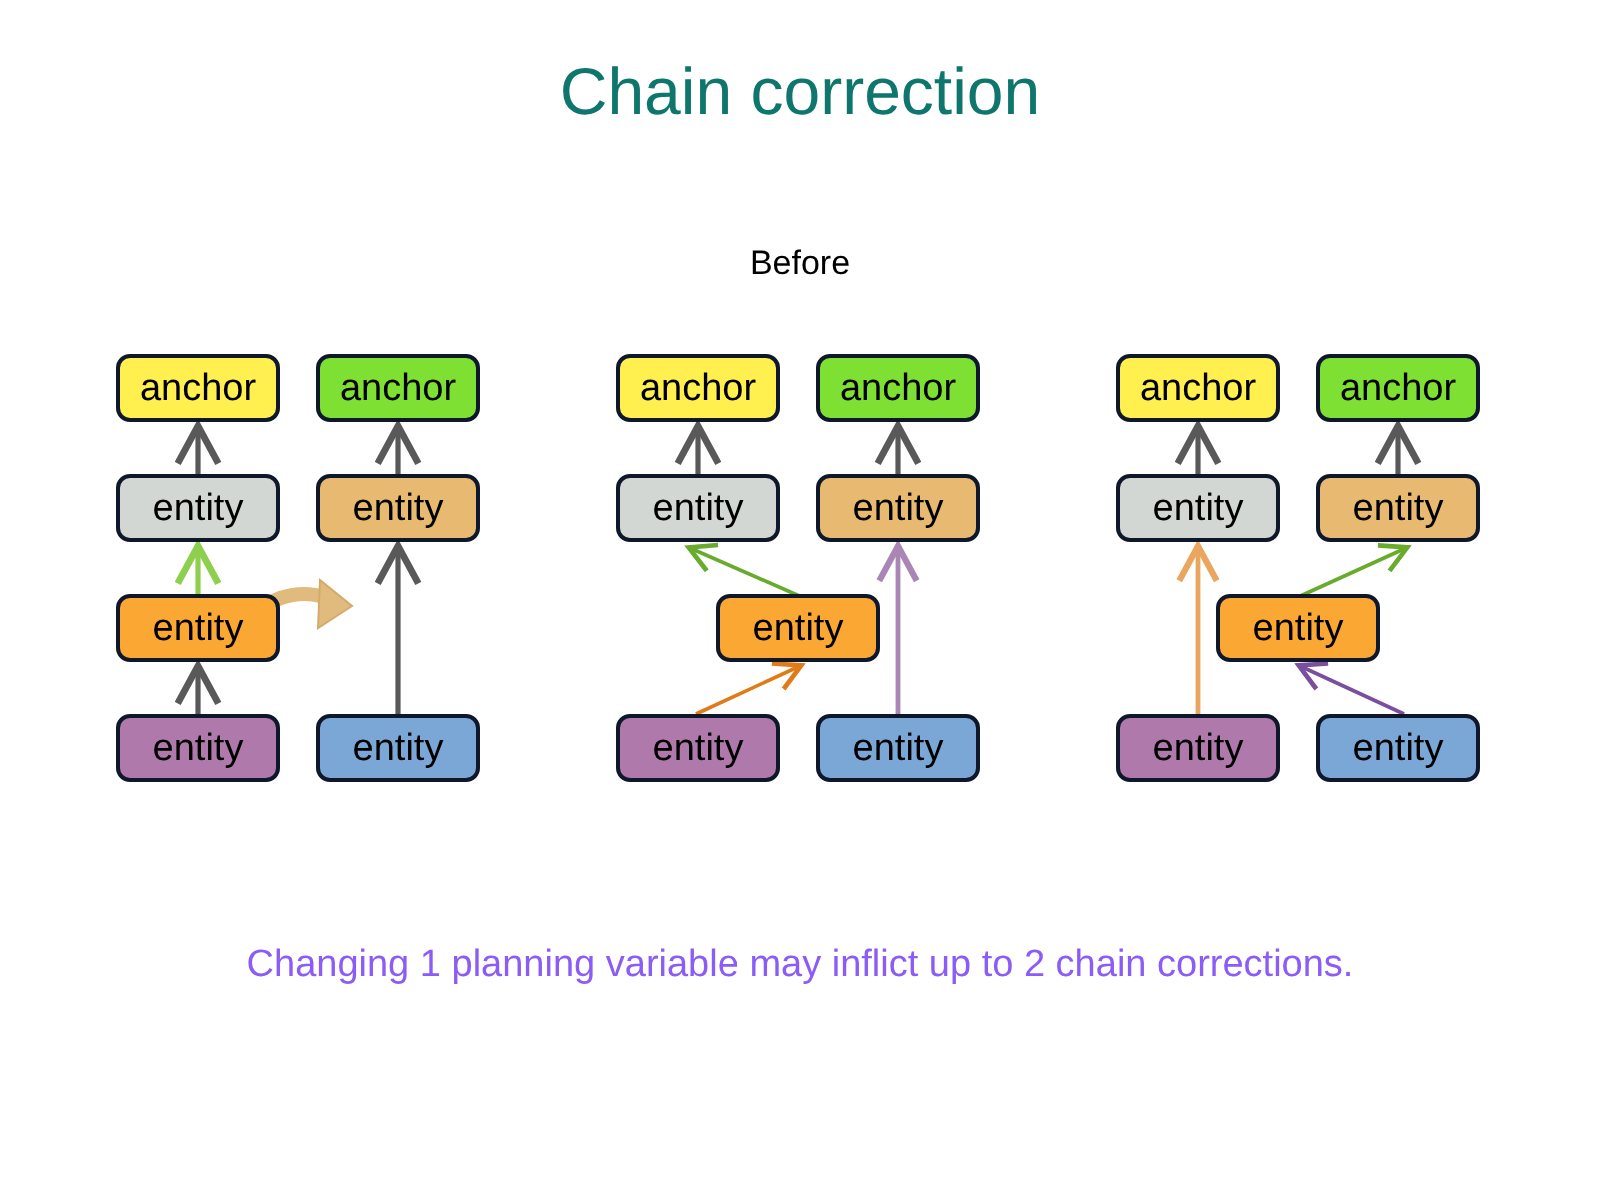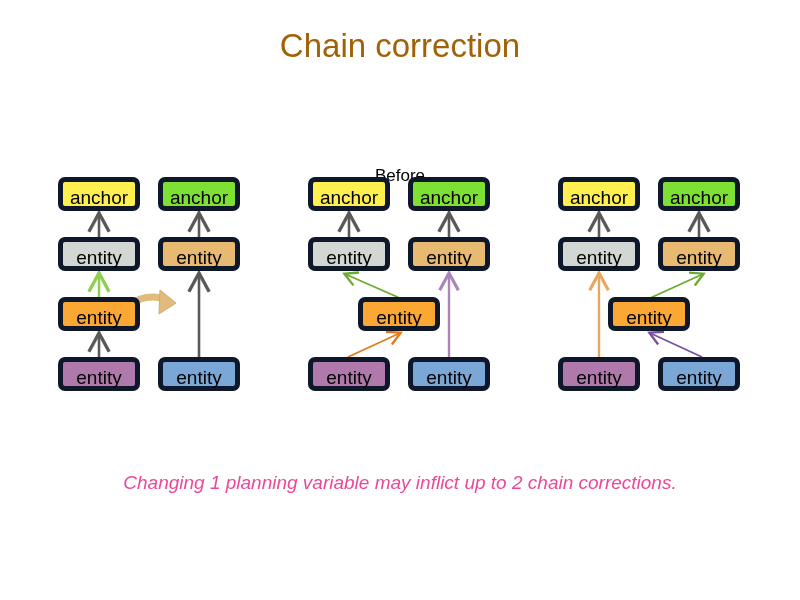--- a/index.html
+++ b/index.html
@@ -25,53 +25,51 @@
   .title {
     position: absolute;
     left: 0;
     top: 26px;
     width: 800px;
     text-align: center;
     font-size: 33px;
     font-weight: normal;
     line-height: 40px;
     letter-spacing: 0px;
-    color: #a16207;
+    color: #0f766e;
   }
   .panel-label {
     position: absolute;
     font-size: 17px;
     line-height: 22px;
     text-align: center;
     color: #000000;
     white-space: nowrap;
-    margin-top: 44px;
   }
   #label-before { left: 320px; top: 121px; width: 160px; }
   #label-after  { left: 570px; top: 121px; width: 160px; }
 
   .caption {
     position: absolute;
     left: 0;
     top: 470px;
     width: 800px;
     text-align: center;
     font-size: 19px;
     line-height: 26px;
-    color: #ec4899;
-    font-style: italic;
+    color: #8b5cf6;
   }
 
   
   .node {
     position: absolute;
     box-sizing: border-box;
     height: 34px;
     width: 82px;
-    border: 5px solid #0f172a;
+    border: 2px solid #0f172a;
     border-radius: 7px;
     font-size: 19px;
     line-height: 32px;
     text-align: center;
     color: #000000;
     white-space: nowrap;
     z-index: 3;
   }
   .n-yellow { background: #ffef4f; }
   .n-green  { background: #7fe034; }

